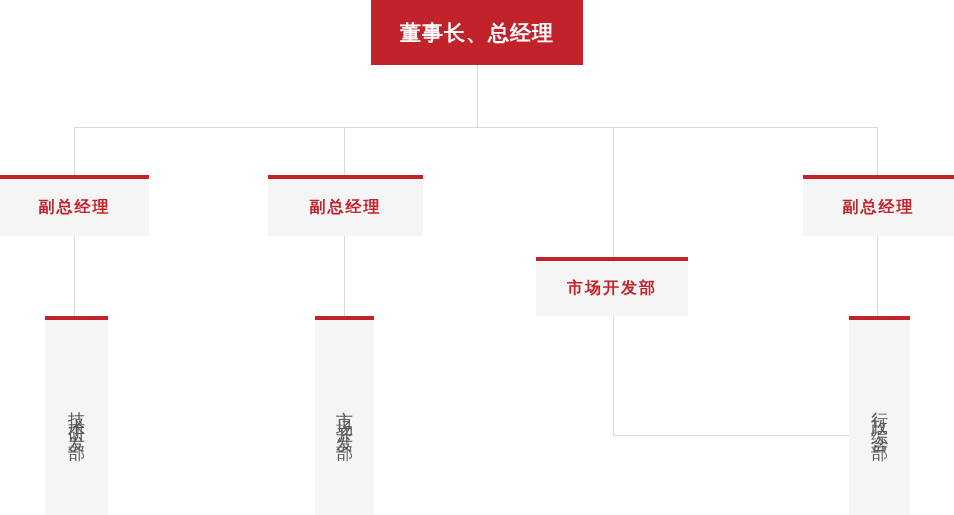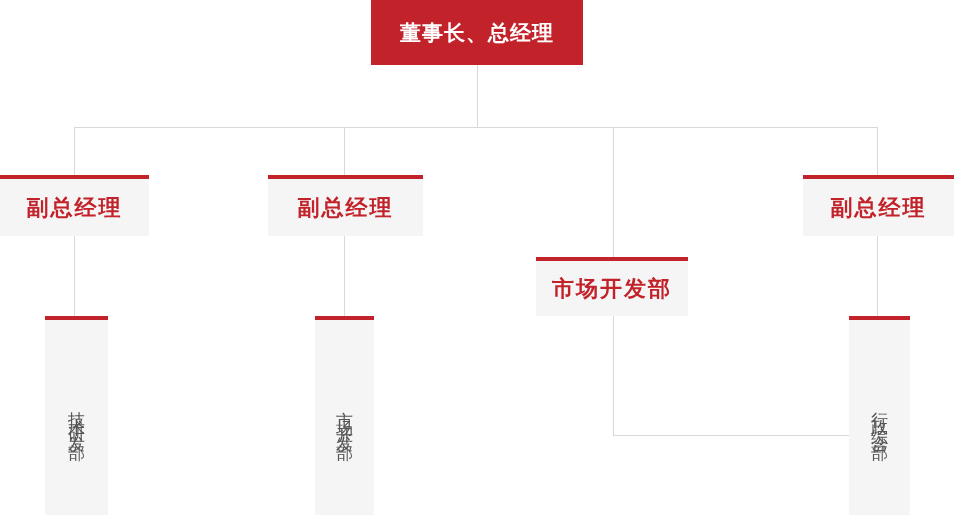--- a/index.html
+++ b/index.html
@@ -39,21 +39,21 @@
     background: #c2232b;
     color: #ffffff;
     font-size: 21px;
     font-weight: bold;
     letter-spacing: 1px;
   }
   .node.manager {
     background: #f5f5f5;
     border-top: 4px solid #c2232b;
     color: #c2232b;
-    font-size: 22px;
+    font-size: 16px;
     font-weight: bold;
     letter-spacing: 2px;
   }
   .node.m1 { left: 0px;   top: 175px; width: 149px; height: 61px; }
   .node.m2 { left: 268px; top: 175px; width: 155px; height: 61px; }
   .node.m3 { left: 536px; top: 257px; width: 152px; height: 59px; }
   .node.m4 { left: 803px; top: 175px; width: 151px; height: 61px; }
 
   .node.dept {
     background: #f5f5f5;

